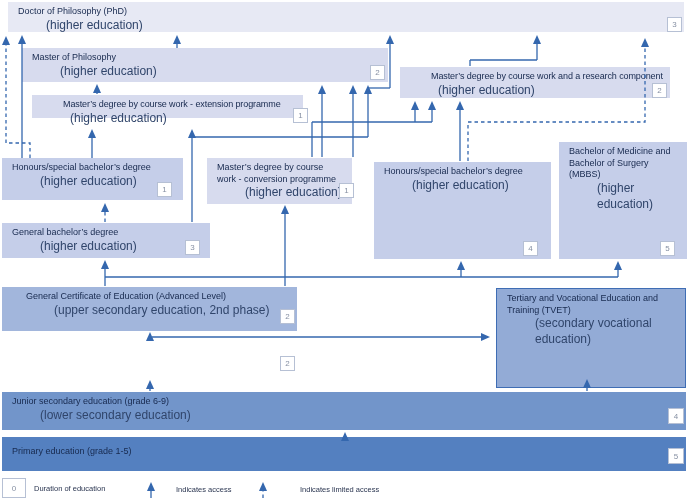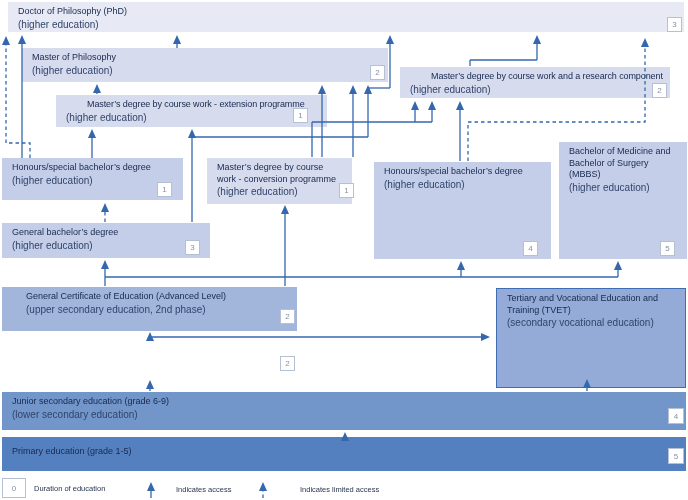--- a/index.html
+++ b/index.html
@@ -5,21 +5,21 @@
   :root{
     --line:#3467ae; --tier1:#e7e9f4; --tier2:#d7dbee; --tier3:#c5cee9;
     --al:#a2b6dc; --ol:#93abd6; --tvetb:#3f6db4; --junior:#7295ca; --primary:#5480c0;
     --title:#17294e; --subtitle:#30456b; --badge-border:#b6c0d4; --badge-text:#8690a3;
   }
   html,body{margin:0;padding:0;background:#fff;}
   .canvas{position:relative;width:688px;height:500px;background:#ffffff;
           font-family:"Liberation Sans", sans-serif;overflow:hidden;}
   .bx{position:absolute;box-sizing:border-box;padding:4px 8px 3px 10px;}
   .bx .t{font-weight:normal;font-size:9px;line-height:1.3;color:var(--title);}
-  .bx .s{font-size:10px;line-height:1.3;color:var(--subtitle);}
+  .bx .s{font-size:12px;line-height:1.3;color:var(--subtitle);margin-left:28px;}
   .tier1{background:var(--tier1);}
   .tier2{background:var(--tier2);}
   .tier3{background:var(--tier3);}
   .al{background:var(--al);padding-left:24px;}
   .ol{background:var(--ol);}
   .tvet{background:var(--ol);border:1px solid var(--tvetb);}
   .junior{background:var(--junior);}
   .primary{background:var(--primary);}
   .fit{white-space:nowrap;font-size:8.3px;letter-spacing:-0.1px;padding-left:21px;}
   .badge{position:absolute;width:15px;height:15px;background:#fff;
@@ -49,21 +49,21 @@
   <div class="bx tier2" style="left:22px;top:48px;width:366px;height:34px">
     <div class="t">Master of Philosophy</div>
     <div class="s">(higher education)</div>
   </div>
 
   <div class="bx tier2" style="left:400px;top:67px;width:270px;height:31px">
     <div class="t fit">Master’s degree by course work and a research component</div>
     <div class="s">(higher education)</div>
   </div>
 
-  <div class="bx tier2" style="left:56px;top:95px;width:271px;height:32px">
+  <div class="bx tier2" style="left:32px;top:95px;width:271px;height:23px">
     <div class="t fit">Master’s degree by course work - extension programme</div>
     <div class="s">(higher education)</div>
   </div>
 
   <div class="bx tier3" style="left:2px;top:158px;width:181px;height:42px">
     <div class="t">Honours/special bachelor’s degree</div>
     <div class="s">(higher education)</div>
   </div>
 
   <div class="bx tier2" style="left:207px;top:158px;width:145px;height:46px">

